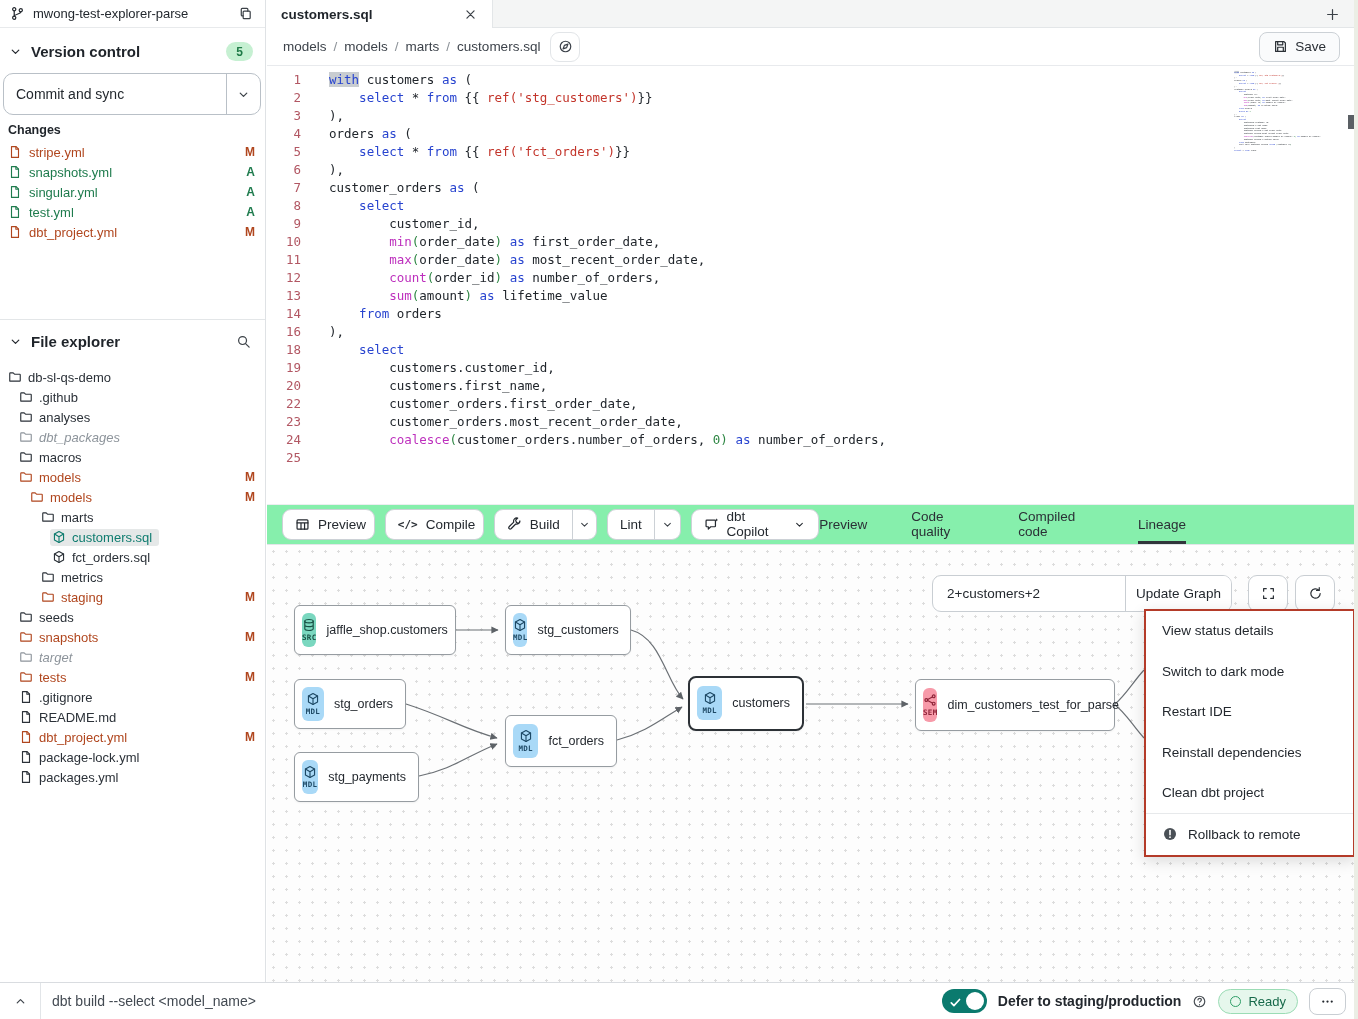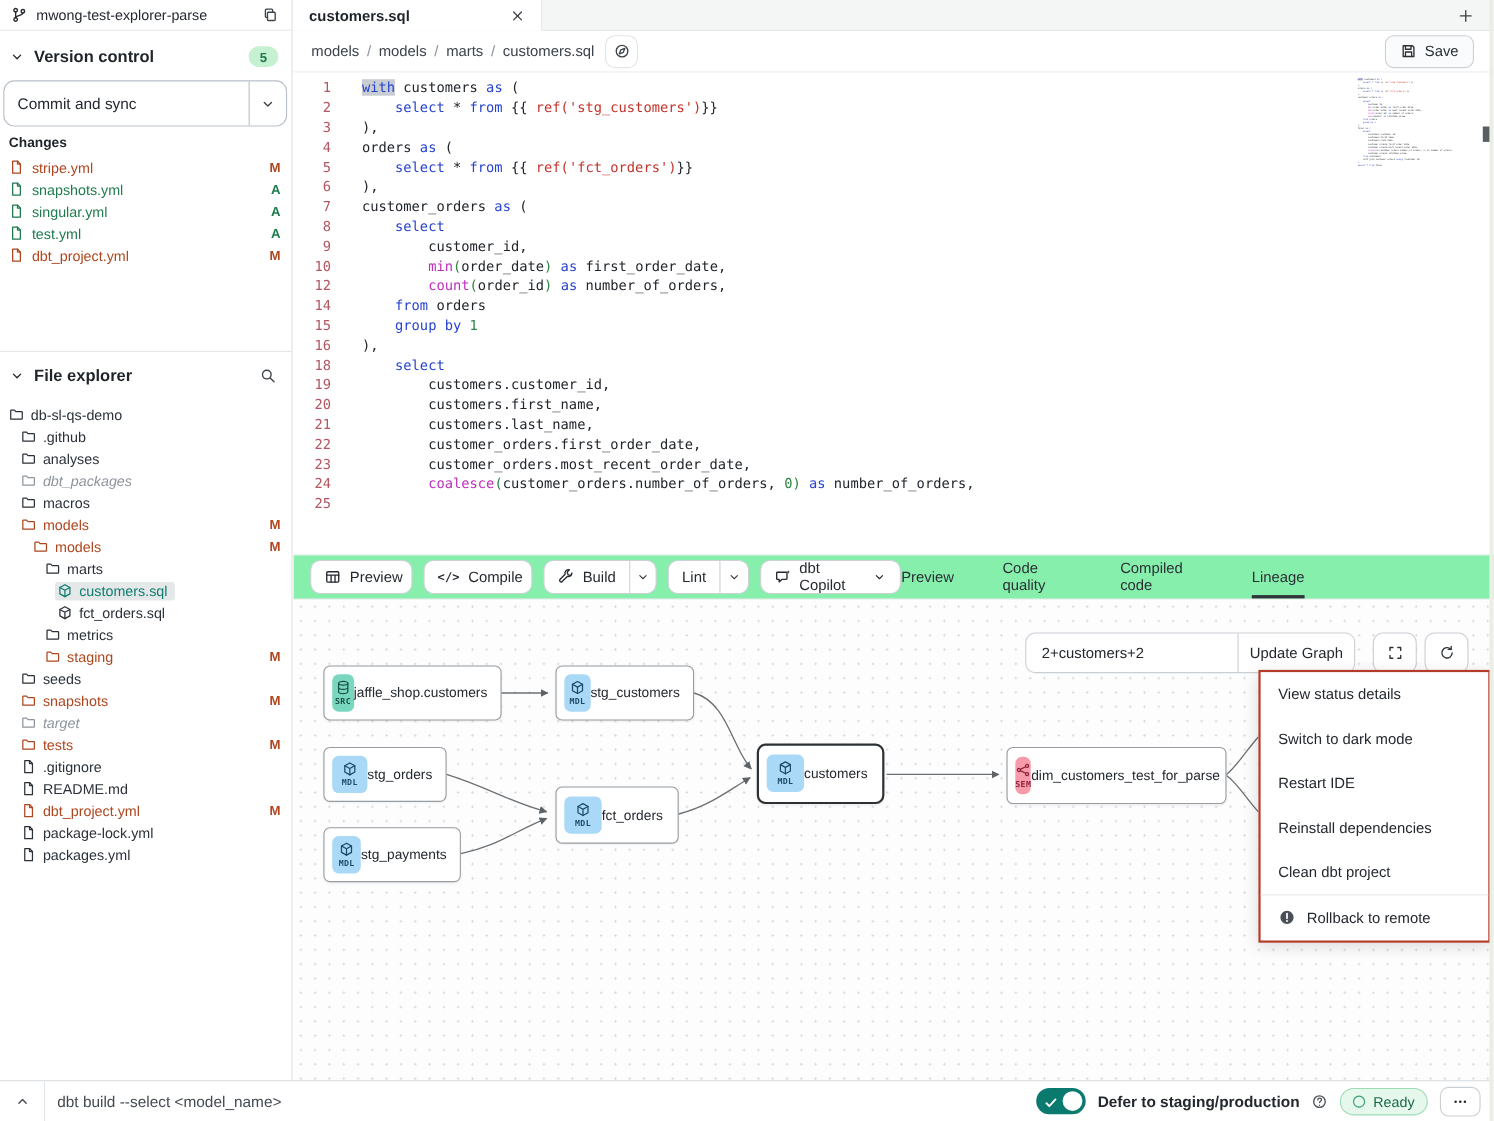--- a/index.html
+++ b/index.html
@@ -69,21 +69,21 @@
   .seg-main { padding: 0 12px; display: flex; gap: 8px; align-items: center; }
   .seg-caret { width: 29px; border-left: 1px solid #ccd1d6; display: flex; align-items: center; justify-content: center; color: #3c4248; }
   .code-glyph { font-family: "DejaVu Sans Mono", monospace; font-size: 11px; font-weight: 700; color: #2b3036; }
   .tb-tabs { margin-left: auto; display: flex; gap: 44px; align-items: stretch; padding-right: 172px; }
   .tb-tab { display: flex; align-items: center; font-size: 13.5px; color: #2b3036; border-bottom: 3px solid transparent; padding-top: 3px; }
   .tb-tab.active { border-bottom-color: #30353a; }
 
   
   .lineage { flex: 1; position: relative; overflow: hidden; background-color: #fdfdfd; background-image: radial-gradient(circle, #dcdcdc 1px, transparent 1.2px); background-size: 13px 13px; }
   .edges { position: absolute; inset: 0; }
-  .lnode { position: absolute; background: #fff; border: 1px solid #969ca1; border-radius: 6px; display: flex; align-items: center; padding: 0 12px 0 7px; box-shadow: 0 1px 2px rgba(0,0,0,.05); }
+  .lnode { position: absolute; background: #fff; border: 1px solid #969ca1; border-radius: 6px; display: flex; align-items: center; gap: 10px; padding: 0 12px 0 7px; box-shadow: 0 1px 2px rgba(0,0,0,.05); }
   .lnode.selected { border: 2px solid #2c3136; border-radius: 8px; }
   .nbadge { width: 34px; height: 34px; border-radius: 6px; display: flex; flex-direction: column; align-items: center; justify-content: center; }
   .nbadge .bt { font-family: "DejaVu Sans Mono", monospace; font-size: 7.5px; font-weight: 700; letter-spacing: .3px; margin-top: 1px; }
   .badge-SRC { background: #7ad7bf; color: #174f43; }
   .badge-MDL { background: #a9d9f7; color: #1d4965; }
   .badge-SEM { background: #f79aa9; color: #8e2438; }
   .nlabel { font-size: 12.5px; color: #24292f; white-space: nowrap; }
   .selector-group { position: absolute; left: 665px; top: 30px; width: 300px; height: 37px; display: flex; border: 1px solid #c9ced3; border-radius: 9px; background: #fff; overflow: hidden; }
   .sel-input { flex: 1; border: none; outline: none; padding-left: 14px; font-size: 13.5px; color: #23282e; font-family: "Liberation Sans", sans-serif; background: transparent; }
   .update-btn { width: 106px; border-left: 1px solid #c9ced3; display: flex; align-items: center; justify-content: center; font-size: 13.5px; color: #23282e; background: #fff; }
@@ -490,50 +490,50 @@
           </div>
           <div class="cl">
             <span class="ln">9</span>
             <span class="lc"><span class="tk-p">        customer_id,</span></span>
           </div>
           <div class="cl">
             <span class="ln">10</span>
             <span class="lc"><span class="tk-p">        </span><span class="tk-fn">min</span><span class="tk-grn">(</span><span class="tk-p">order_date</span><span class="tk-grn">)</span><span class="tk-p"> </span><span class="tk-kw">as</span><span class="tk-p"> first_order_date,</span></span>
           </div>
           <div class="cl">
+            <span class="ln">11</span>
+            <span class="lc"><span class="tk-p">        </span><span class="tk-fn">max</span><span class="tk-grn">(</span><span class="tk-p">order_date</span><span class="tk-grn">)</span><span class="tk-p"> </span><span class="tk-kw">as</span><span class="tk-p"> most_recent_order_date,</span></span>
+          </div>
+          <div class="cl">
             <span class="ln">12</span>
             <span class="lc"><span class="tk-p">        </span><span class="tk-fn">count</span><span class="tk-grn">(</span><span class="tk-p">order_id</span><span class="tk-grn">)</span><span class="tk-p"> </span><span class="tk-kw">as</span><span class="tk-p"> number_of_orders,</span></span>
           </div>
           <div class="cl">
+            <span class="ln">13</span>
+            <span class="lc"><span class="tk-p">        </span><span class="tk-fn">sum</span><span class="tk-grn">(</span><span class="tk-p">amount</span><span class="tk-grn">)</span><span class="tk-p"> </span><span class="tk-kw">as</span><span class="tk-p"> lifetime_value</span></span>
+          </div>
+          <div class="cl">
             <span class="ln">14</span>
             <span class="lc"><span class="tk-p">    </span><span class="tk-kw">from</span><span class="tk-p"> orders</span></span>
           </div>
           <div class="cl">
-            <span class="ln">15</span>
-            <span class="lc"><span class="tk-p">    </span><span class="tk-kw">group by</span><span class="tk-p"> </span><span class="tk-grn">1</span></span>
-          </div>
-          <div class="cl">
             <span class="ln">16</span>
             <span class="lc"><span class="tk-p">),</span></span>
           </div>
           <div class="cl">
             <span class="ln">18</span>
             <span class="lc"><span class="tk-p">    </span><span class="tk-kw">select</span></span>
           </div>
           <div class="cl">
             <span class="ln">19</span>
             <span class="lc"><span class="tk-p">        customers.customer_id,</span></span>
           </div>
           <div class="cl">
             <span class="ln">20</span>
             <span class="lc"><span class="tk-p">        customers.first_name,</span></span>
-          </div>
-          <div class="cl">
-            <span class="ln">21</span>
-            <span class="lc"><span class="tk-p">        customers.last_name,</span></span>
           </div>
           <div class="cl">
             <span class="ln">22</span>
             <span class="lc"><span class="tk-p">        customer_orders.first_order_date,</span></span>
           </div>
           <div class="cl">
             <span class="ln">23</span>
             <span class="lc"><span class="tk-p">        customer_orders.most_recent_order_date,</span></span>
           </div>
           <div class="cl">

